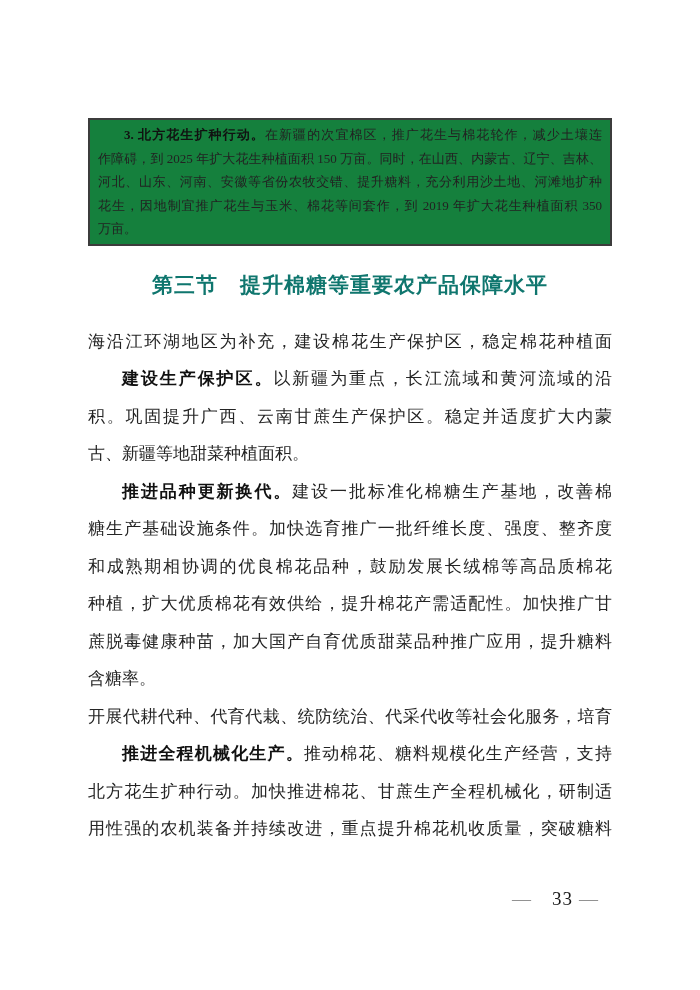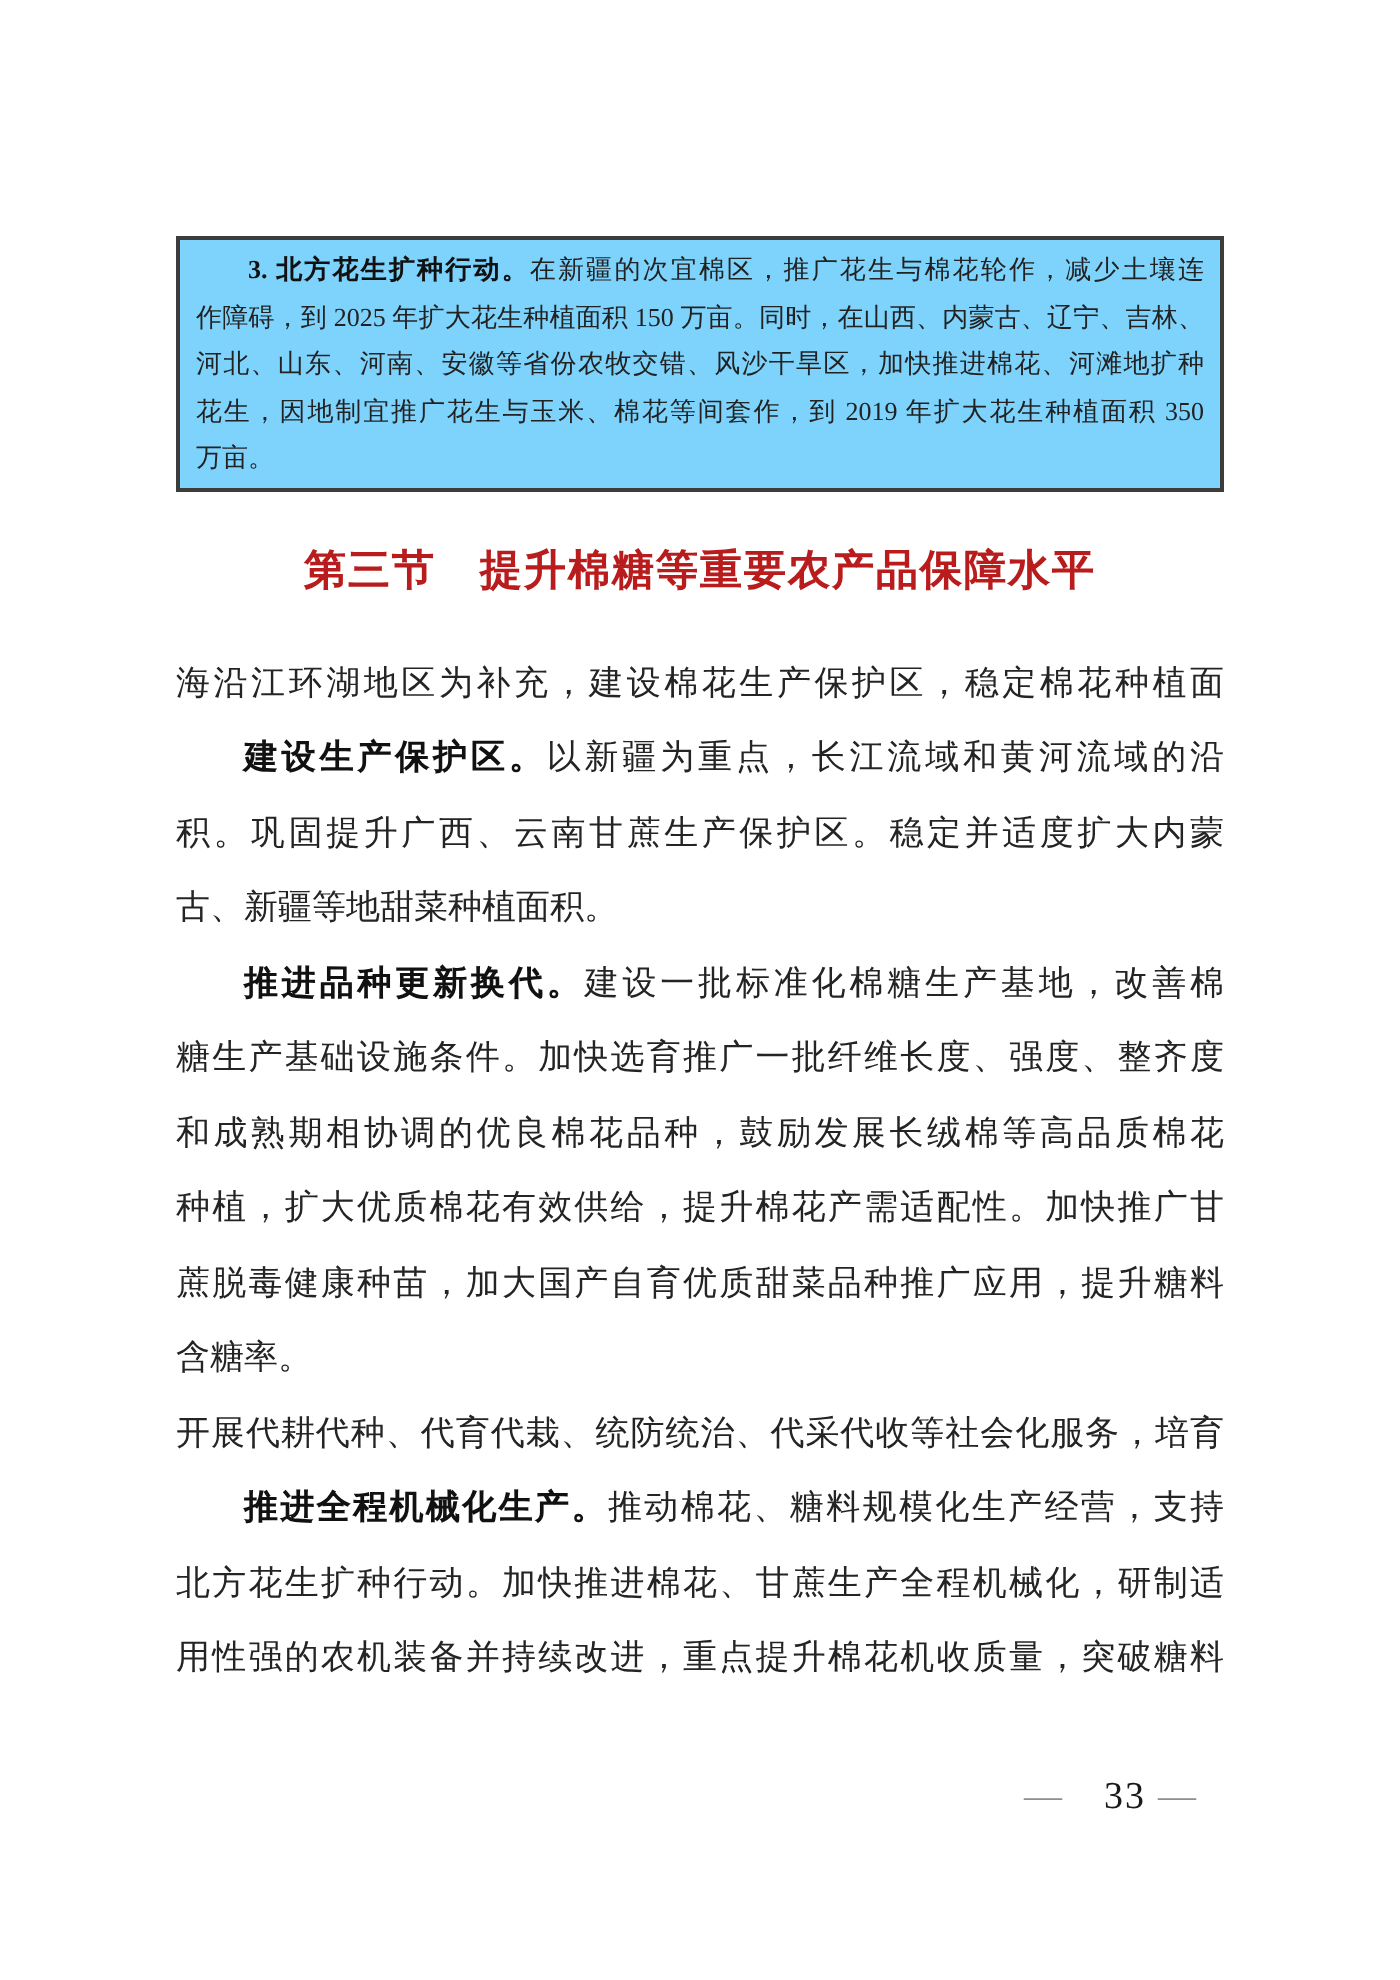--- a/index.html
+++ b/index.html
@@ -16,21 +16,21 @@
     font-family: "Liberation Serif", "DejaVu Serif", serif;
     color: #1e1e1e;
   }
   .content {
     padding: 118px 88px 0 88px;
   }
   
   .notice-box {
     border: 2px solid #3c3c3c;
     padding: 3px 8px 3px 8px;
-    background: #7dd3fc;
+    background: #15803d;
   }
   .notice-box .tline {
     font-size: 13px;
     line-height: 23.6px;
     color: #222222;
   }
   
   .tline {
     text-align: justify;
     text-align-last: justify;
@@ -48,21 +48,21 @@
     color: #111111;
   }
   
   .section-title {
     margin: 24px 0 0 0;
     font-size: 21px;
     line-height: 30px;
     font-weight: bold;
     text-align: center;
     letter-spacing: 1px;
-    color: #b91c1c;
+    color: #0f766e;
   }
   
   .body-text {
     margin-top: 23px;
   }
   .body-text .tline {
     font-size: 17px;
     line-height: 37.5px;
     color: #242424;
   }
@@ -87,21 +87,21 @@
 </style>
 </head>
 <body>
 
 <div class="page">
   <div class="content">
 
     <div class="notice-box">
         <div class="tline indent"><b>3. 北方花生扩种行动。</b><span>在新疆的次宜棉区，推广花生与棉花轮作，减少土壤连</span></div>
         <div class="tline"><span>作障碍，到 2025 年扩大花生种植面积 150 万亩。同时，在山西、内蒙古、辽宁、吉林、</span></div>
-        <div class="tline"><span>河北、山东、河南、安徽等省份农牧交错、风沙干旱区，加快推进棉花、河滩地扩种</span></div>
+        <div class="tline"><span>河北、山东、河南、安徽等省份农牧交错、提升糖料，充分利用沙土地、河滩地扩种</span></div>
         <div class="tline"><span>花生，因地制宜推广花生与玉米、棉花等间套作，到 2019 年扩大花生种植面积 350</span></div>
         <div class="tline last"><span>万亩。</span></div>
       </div>
 
     <h2 class="section-title">第三节　提升棉糖等重要农产品保障水平</h2>
 
     <div class="body-text">
       <div class="paragraph">
           <div class="tline"><span>海沿江环湖地区为补充，建设棉花生产保护区，稳定棉花种植面</span></div>
           <div class="tline indent"><b>建设生产保护区。</b><span>以新疆为重点，长江流域和黄河流域的沿</span></div>

